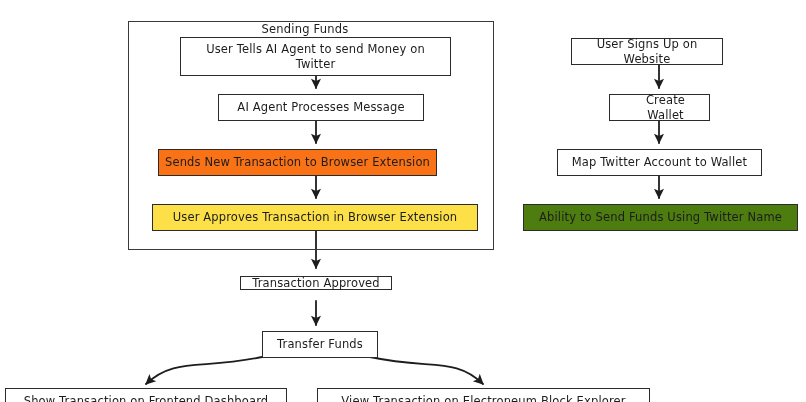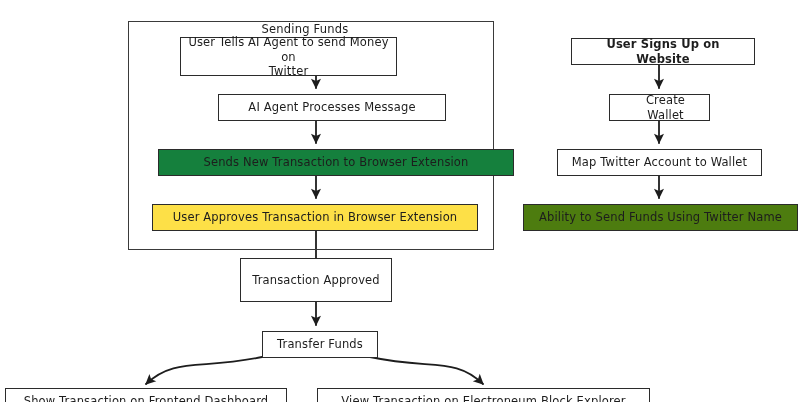--- a/index.html
+++ b/index.html
@@ -86,46 +86,46 @@
         <path d="M659,158 L659,180" stroke="#1d1d1d" marker-end="url(#arrowhead)"></path>
       </g>
   </svg>
 
   <div id="subgraphs-group">
       <div class="subgraph" style="left: 128px; top: 3px; width: 366px; height: 229px; border-color: rgb(58, 58, 58);"></div>
       <div class="subgraph-title" style="left: 235px; top: 4px; width: 140px; color: rgb(29, 29, 29);">Sending Funds</div>
     </div>
 
   <div id="nodes-group">
-      <div class="node" style="left: 180px; top: 19px; width: 217px; height: 39px; border-color: rgb(43, 43, 43); background: rgb(255, 255, 255);">
+      <div class="node" style="left: 180px; top: 19px; width: 271px; height: 39px; border-color: rgb(43, 43, 43); background: rgb(255, 255, 255);">
         <span class="node-label" style="color: rgb(29, 29, 29);">User Tells AI Agent to send Money on
 Twitter</span>
       </div>
-      <div class="node" style="left: 218px; top: 76px; width: 228px; height: 27px; border-color: rgb(43, 43, 43); background: rgb(255, 255, 255);">
+      <div class="node" style="left: 218px; top: 76px; width: 206px; height: 27px; border-color: rgb(43, 43, 43); background: rgb(255, 255, 255);">
         <span class="node-label" style="color: rgb(29, 29, 29);">AI Agent Processes Message</span>
       </div>
-      <div class="node" style="left: 158px; top: 131px; width: 356px; height: 27px; border-color: rgb(43, 43, 43); background: #15803d;">
+      <div class="node" style="left: 158px; top: 131px; width: 279px; height: 27px; border-color: rgb(43, 43, 43); background: #f97316;">
         <span class="node-label" style="color: rgb(29, 29, 29);">Sends New Transaction to Browser Extension</span>
       </div>
       <div class="node" style="left: 152px; top: 186px; width: 326px; height: 27px; border-color: rgb(43, 43, 43); background: #fde047;">
         <span class="node-label" style="color: rgb(29, 29, 29);">User Approves Transaction in Browser Extension</span>
       </div>
-      <div class="node" style="left: 571px; top: 20px; width: 184px; height: 27px; border-color: rgb(43, 43, 43); background: rgb(255, 255, 255); font-weight: bold;">
+      <div class="node" style="left: 571px; top: 20px; width: 152px; height: 27px; border-color: rgb(43, 43, 43); background: rgb(255, 255, 255);">
         <span class="node-label" style="color: rgb(29, 29, 29);">User Signs Up on Website</span>
       </div>
       <div class="node" style="left: 609px; top: 76px; width: 101px; height: 27px; border-color: rgb(43, 43, 43); background: rgb(255, 255, 255); padding-left: 12px;">
         <span class="node-label" style="color: rgb(29, 29, 29);">Create Wallet</span>
       </div>
       <div class="node" style="left: 557px; top: 131px; width: 205px; height: 27px; border-color: rgb(43, 43, 43); background: rgb(255, 255, 255);">
         <span class="node-label" style="color: rgb(29, 29, 29);">Map Twitter Account to Wallet</span>
       </div>
       <div class="node" style="left: 523px; top: 186px; width: 275px; height: 27px; border-color: rgb(43, 43, 43); background: #4d7c0f;">
         <span class="node-label" style="color: rgb(29, 29, 29);">Ability to Send Funds Using Twitter Name</span>
       </div>
-      <div class="node" style="left: 240px; top: 240px; width: 152px; height: 44px; border-color: rgb(43, 43, 43); background: rgb(255, 255, 255);">
+      <div class="node" style="left: 240px; top: 258px; width: 152px; height: 14px; border-color: rgb(43, 43, 43); background: rgb(255, 255, 255);">
         <span class="node-label" style="color: rgb(29, 29, 29);">Transaction Approved</span>
       </div>
       <div class="node" style="left: 262px; top: 313px; width: 116px; height: 27px; border-color: rgb(43, 43, 43); background: rgb(255, 255, 255);">
         <span class="node-label" style="color: rgb(29, 29, 29);">Transfer Funds</span>
       </div>
       <div class="node" style="left: 5px; top: 370px; width: 282px; height: 27px; border-color: rgb(43, 43, 43); background: rgb(255, 255, 255);">
         <span class="node-label" style="color: rgb(29, 29, 29);">Show Transaction on Frontend Dashboard</span>
       </div>
       <div class="node" style="left: 317px; top: 370px; width: 333px; height: 27px; border-color: rgb(43, 43, 43); background: rgb(255, 255, 255); text-decoration: underline;">
         <span class="node-label" style="color: rgb(29, 29, 29);">View Transaction on Electroneum Block Explorer</span>

